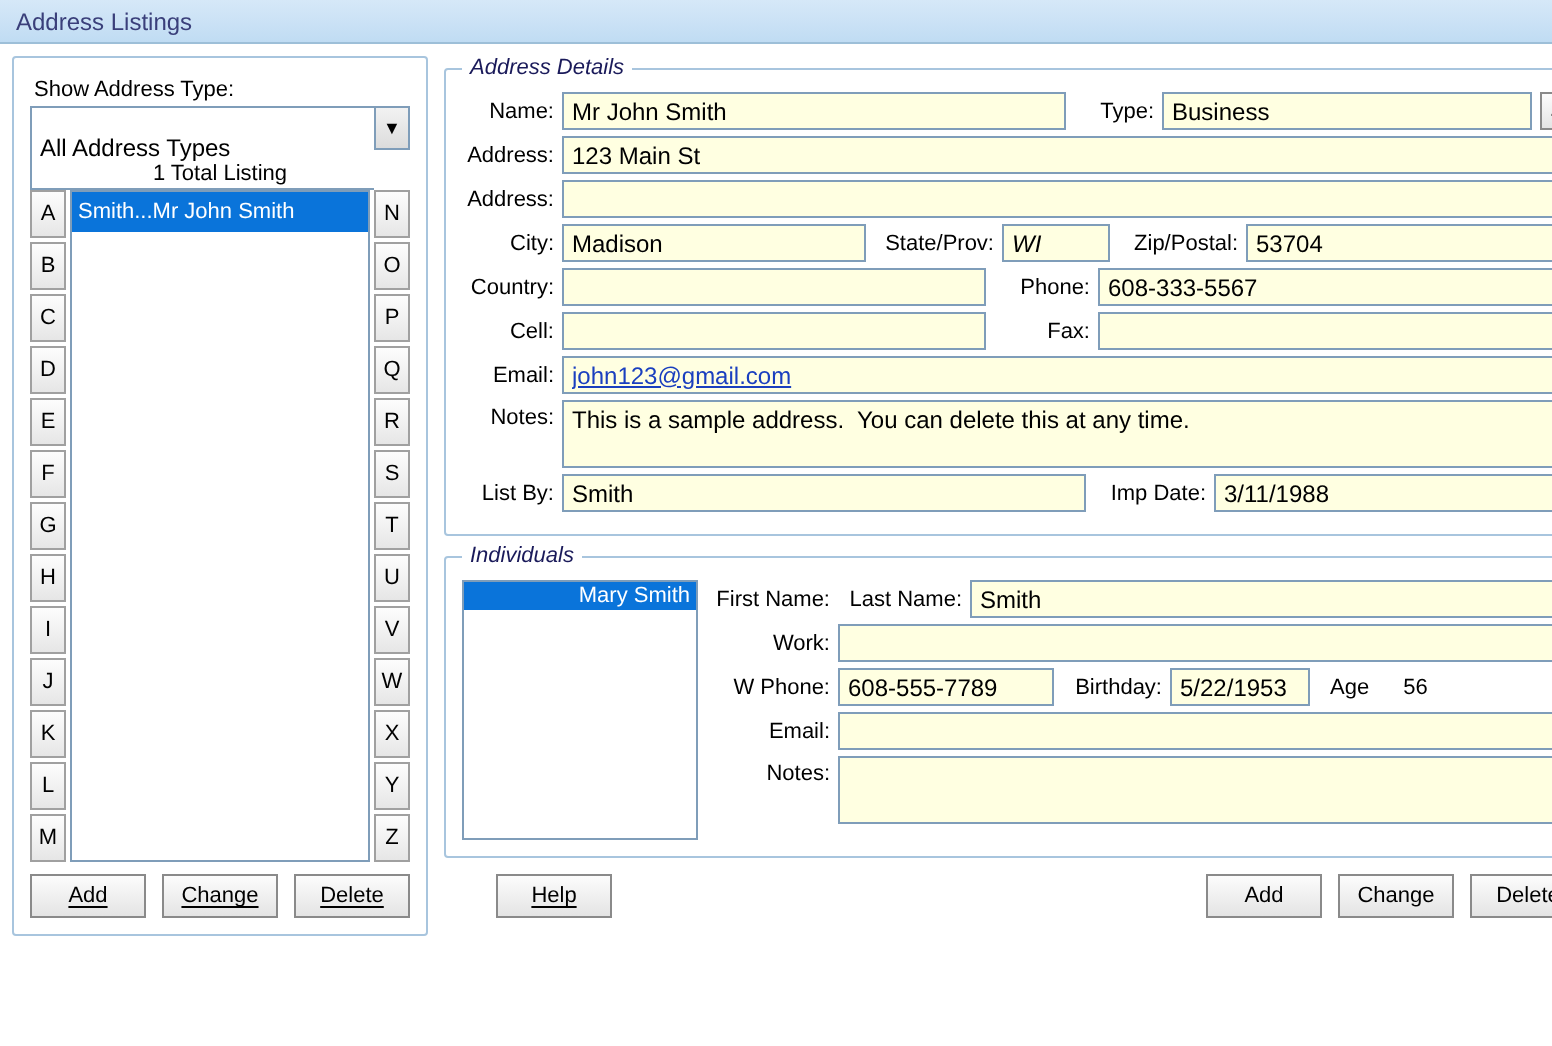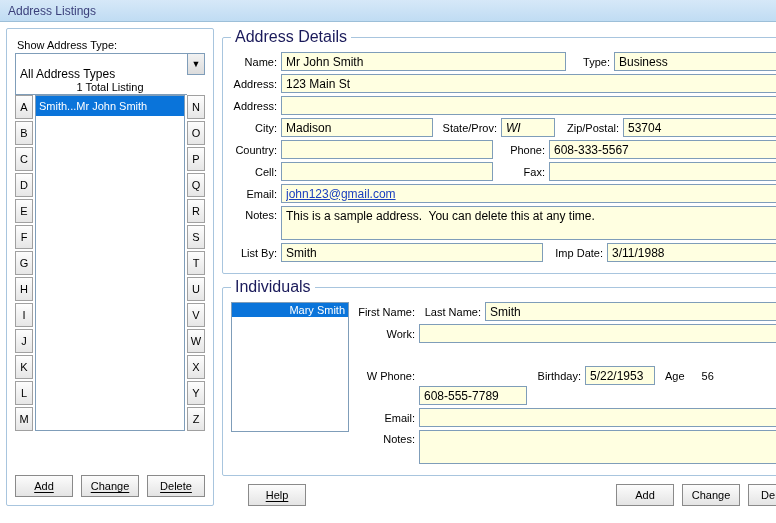--- a/index.html
+++ b/index.html
@@ -41,21 +41,22 @@
   fieldset.groupbox {
     border: 1px solid #a8c5de;
     border-radius: 2px;
     margin: 0;
     padding: 6px 8px 8px 8px;
     position: relative;
   }
   fieldset.groupbox > legend {
     padding: 0 4px;
     color: #1a1a5a;
-    font-size: 16px;
+    font-size: 11px;
+    font-style: italic;
   }
   .show-type-label { margin: 4px 0 2px 2px; }
   .combo {
     display:flex; height: 22px;
   }
   .combo input {
     flex:1; border:1px solid #7f9db9; border-right:none;
     padding: 20px 4px; font-family:inherit; font-size:12px;
   }
   .combo .combo-btn {
@@ -199,21 +200,21 @@
     </fieldset>
   </div>
 
   <div class="right-pane">
 
     <fieldset class="groupbox">
       <legend>Address Details</legend>
 
       <div class="field-row">
         <span class="lbl" style="width:46px">Name:</span>
-        <input class="inp" style="width: 285px;" value="Mr John Smith">
+        <input class="inp" style="width: 252px;" value="Mr John Smith">
         <span class="lbl" style="width:40px">Type:</span>
         <input class="inp" style="flex: 1 1 0%;" value="Business">
         <button class="ellipsis-btn">...</button>
       </div>
 
       <div class="field-row">
         <span class="lbl" style="width:46px">Address:</span>
         <input class="inp" style="flex: 1 1 0%;" value="123 Main St">
       </div>
       <div class="field-row">
@@ -273,21 +274,21 @@
             <span class="lbl" style="width:60px">First Name:</span>
             <span class="lbl" style="width:62px">Last Name:</span>
             <input class="inp" style="flex: 1 1 0%;" value="Smith">
           </div>
           <div class="field-row">
             <span class="lbl" style="width:60px">Work:</span>
             <input class="inp" style="flex: 1 1 0%;" value="">
           </div>
           <div class="field-row">
             <span class="lbl" style="width:60px">W Phone:</span>
-            <input class="inp" style="width: 108px; margin-top: 40px;" value="608-555-7789">
+            <input class="inp" style="width: 108px;" value="608-555-7789">
             <span class="lbl" style="width:50px">Birthday:</span>
             <input class="inp" style="width: 70px;" value="5/22/1953">
             <span class="lbl" style="margin-left:6px">Age</span>
             <span style="margin-left:13px">56</span>
           </div>
           <div class="field-row">
             <span class="lbl" style="width:60px">Email:</span>
             <input class="inp" style="flex: 1 1 0%;" value="">
           </div>
           <div class="field-row" style="align-items:flex-start">

